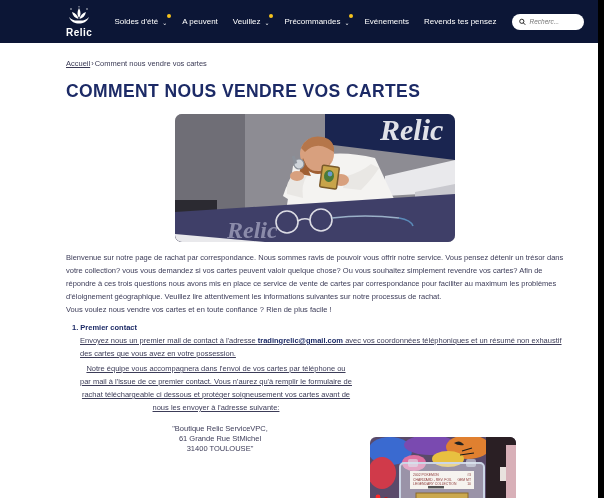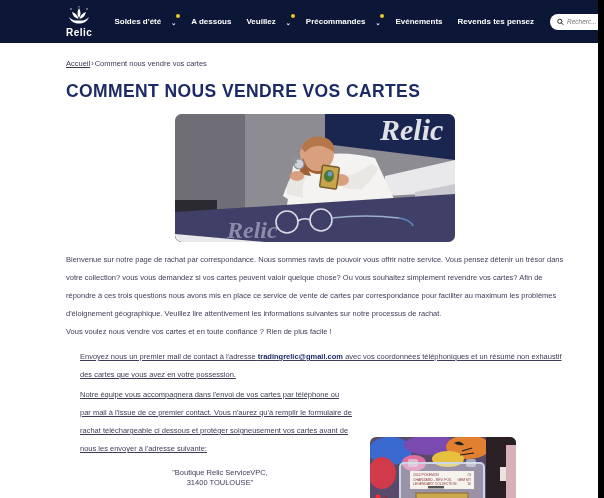--- a/index.html
+++ b/index.html
@@ -17,22 +17,22 @@
   
   .site-header {
     height:43px; background:#0c1636; display:flex; align-items:center;
     padding:0 16px 0 66px; gap:14px; position:relative; z-index:10;
   }
   .logo { display:flex; flex-direction:column; align-items:center; margin-right:8px; cursor:pointer; }
   .logo svg { display:block; }
   .logo-text { color:#fff; font-weight:bold; font-size:10px; letter-spacing:0.5px; margin-top:1px; }
   .main-nav { display:flex; align-items:center; gap:15px; }
   .nav-item {
-    position:relative; color:#fff; font-size:8px; font-weight:700;
-    white-space:nowrap; cursor:pointer; display:flex; align-items:center; gap:10px;
+    position:relative; color:#fff; font-size:8px; font-weight:400;
+    white-space:nowrap; cursor:pointer; display:flex; align-items:center; gap:4px;
   }
   .nav-dot { position:absolute; top:-3px; right:-4px; width:4px; height:4px; border-radius:50%; background:#f6c21d; }
   .chevron { font-size:6px; transform:translateY(0.5px); }
   .search-pill {
     display:flex; align-items:center; gap:3px; background:#fff; border-radius:9px;
     height:16px; padding:0 7px; width:72px; margin-left:2px;
   }
   .search-pill input {
     border:none; outline:none; width:48px; font-size:6.5px; font-style:italic;
     color:#9a9aa5; background:transparent; font-family:"Liberation Sans", sans-serif;
@@ -42,27 +42,27 @@
   .main { padding:0 40px 0 66px; position:relative; }
   .breadcrumb { margin-top:16px; font-size:7.5px; color:#3a3a55; }
   .breadcrumb a { color:#3a3a55; text-decoration:underline; cursor:pointer; }
   .crumb-sep { margin:0 1px; }
   .page-title {
     margin-top:13px; font-size:17.5px; font-weight:800; color:#1c2a66; letter-spacing:0.4px;
   }
   .hero-figure {
     width:280px; height:128px; margin:12px auto 0; border-radius:7px; overflow:hidden; display:block;
   }
-  .body-text { font-size:7.5px; line-height:18px; color:#3c3c58; }
+  .body-text { font-size:7.5px; line-height:13px; color:#3c3c58; }
   .intro { margin-top:9px; }
   .confidence { }
   .steps { margin-top:7px; padding-left:6px; }
   .step-heading { font-size:7.5px; font-weight:800; color:#1c2a66; margin-top:5px; }
   .step-body { margin-left:8px; margin-top:2px;text-decoration:underline; }
-  .step-body.narrow { width:272px; }
+  .step-body.narrow { width:272px;text-align:center; }
   .email-link { font-weight:800; color:#1c2a66; cursor:pointer; }
   .address-block {
     width:280px; margin-left:8px; margin-top:10px; text-align:center;
     font-size:7.5px; line-height:10px; color:#3c3c58;
   }
   .form-links { width:280px; margin-left:8px; text-align:center; }
   .form-link {
     display:inline-block; font-size:7.5px; font-weight:700; color:#1c2a66;
     text-decoration:underline; cursor:pointer;
   }
@@ -94,21 +94,21 @@
     <span class="logo-text">Relic</span>
   </div>
 
   <nav class="main-nav">
     <div class="nav-item">
       <span>Soldes d'été</span>
       <span class="chevron">⌄</span>
       <span class="nav-dot"></span>
     </div>
     <div class="nav-item">
-      <span>A dessous</span>
+      <span>A peuvent</span>
     </div>
     <div class="nav-item">
       <span>Veuillez</span>
       <span class="chevron">⌄</span>
       <span class="nav-dot"></span>
     </div>
     <div class="nav-item">
       <span>Précommandes</span>
       <span class="chevron">⌄</span>
       <span class="nav-dot"></span>
@@ -178,28 +178,30 @@
     </g>
     <polygon points="0,120 90,128 0,128" fill="#e9e9ec"></polygon>
   </svg>
 
   <p class="body-text intro">Bienvenue sur notre page de rachat par correspondance. Nous sommes ravis de pouvoir vous offrir notre service. Vous pensez détenir un trésor dans votre collection? vous vous demandez si vos cartes peuvent valoir quelque chose? Ou vous souhaitez simplement revendre vos cartes? Afin de répondre à ces trois questions nous avons mis en place ce service de vente de cartes par correspondance pour faciliter au maximum les problèmes d'éloignement géographique. Veuillez lire attentivement les informations suivantes sur notre processus de rachat.</p>
 
   <p class="body-text confidence">Vous voulez nous vendre vos cartes et en toute confiance ? Rien de plus facile !</p>
 
   <div class="steps">
     <div>
+      <div class="step-heading">1. Premier contact</div>
       <p class="step-body body-text"><span>Envoyez nous un premier mail de contact à l'adresse </span><span class="email-link">tradingrelic@gmail.com</span><span> avec vos coordonnées téléphoniques et un résumé non exhaustif des cartes que vous avez en votre possession.</span></p>
     </div>
     <div>
       <p class="step-body body-text narrow">Notre équipe vous accompagnera dans l'envoi de vos cartes par téléphone ou par mail à l'issue de ce premier contact. Vous n'aurez qu'à remplir le formulaire de rachat téléchargeable ci dessous et protéger soigneusement vos cartes avant de nous les envoyer à l'adresse suivante:</p>
     </div>
 
     <div class="address-block">
       <div>"Boutique Relic ServiceVPC,</div>
+      <div>61 Grande Rue StMichel</div>
       <div>31400 TOULOUSE"</div>
     </div>
 
 
   </div>
 </main>
 
 <svg class="card-photo" viewBox="0 0 146 70" preserveAspectRatio="none">
   <rect width="146" height="70" fill="#5a4a6a"></rect>
 

